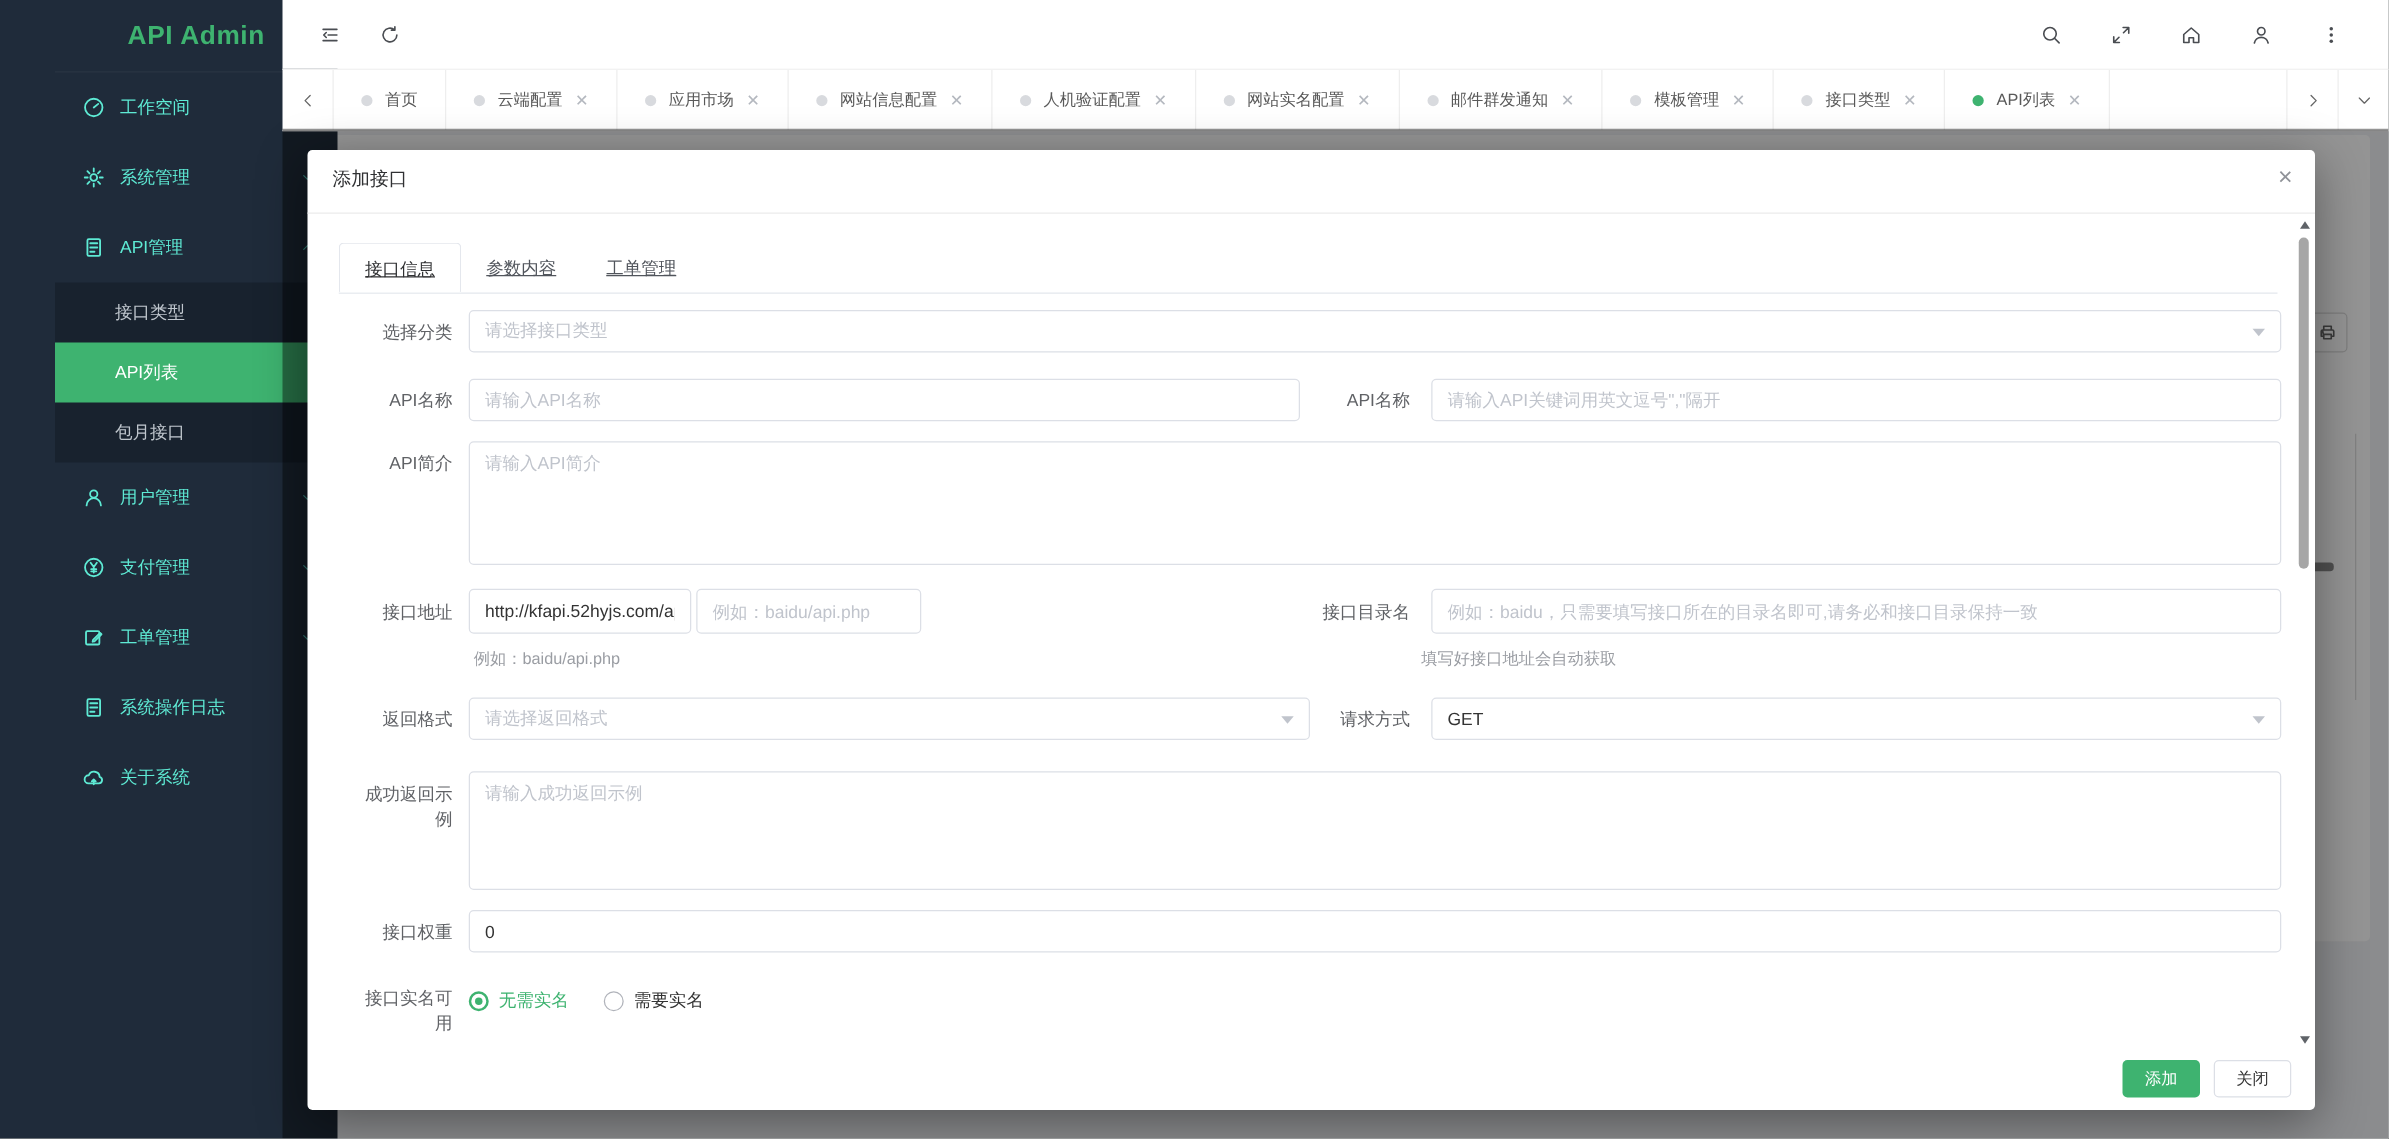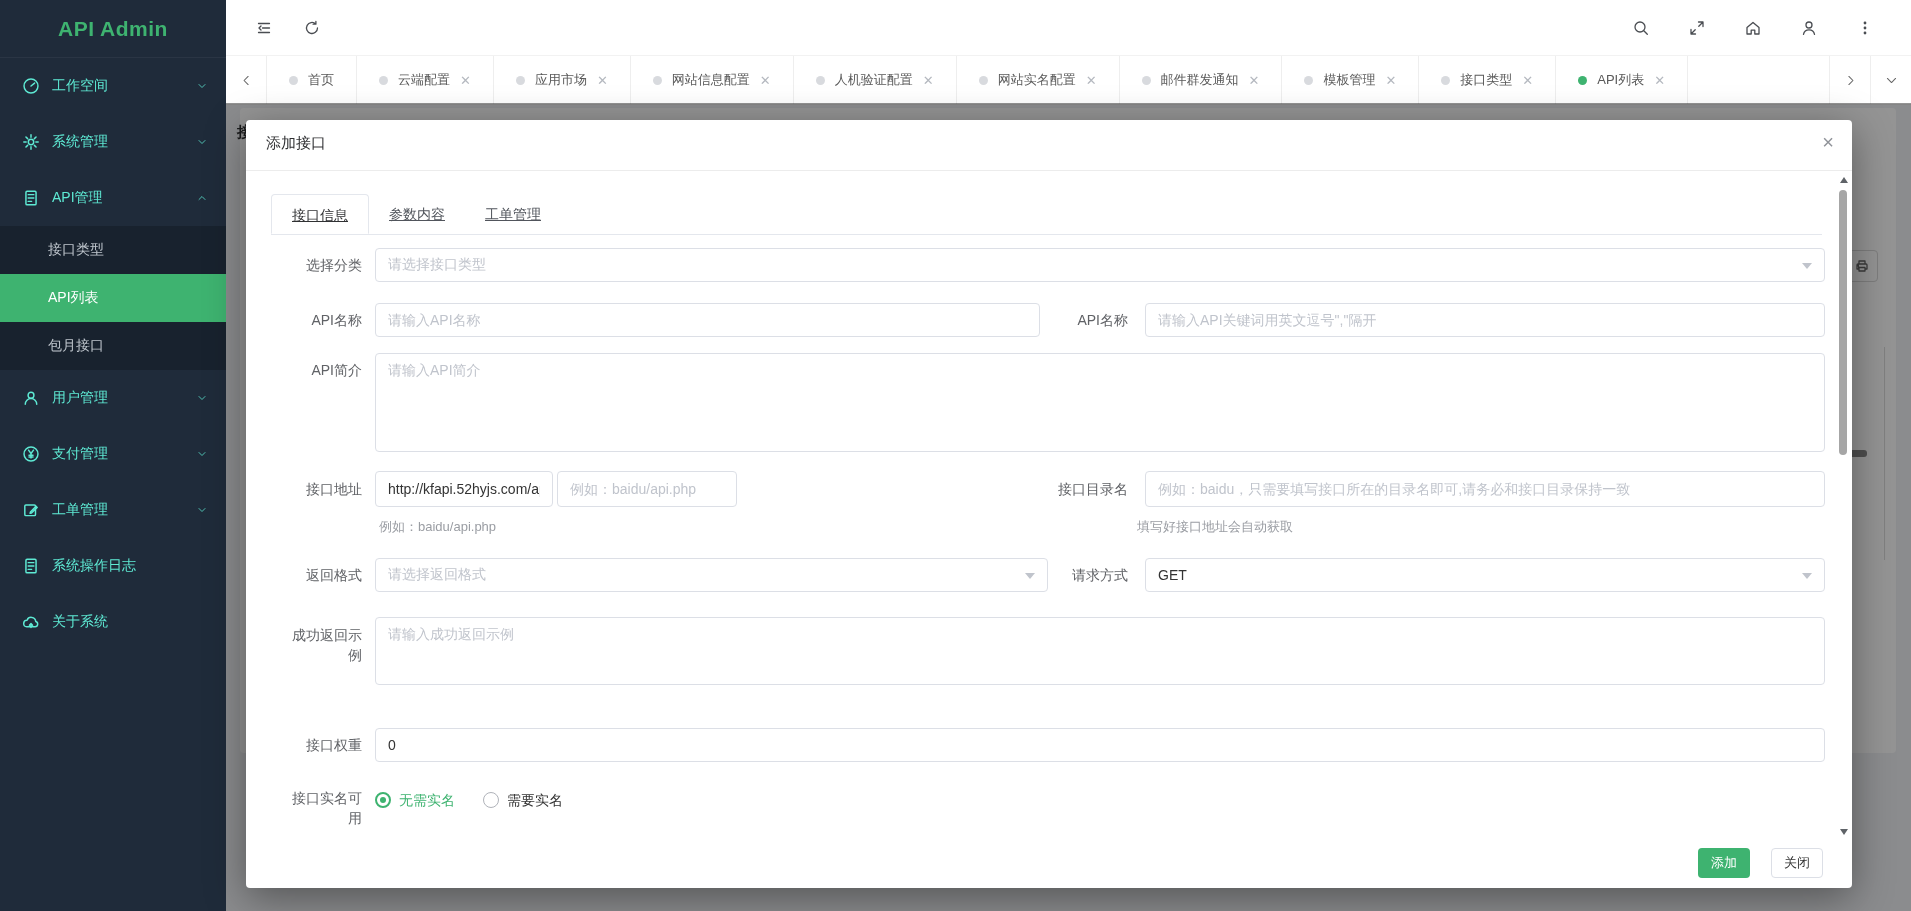--- a/index.html
+++ b/index.html
@@ -1,18 +1,18 @@
 <!DOCTYPE html>
 <html><head>
 <meta charset="utf-8">
 <style>
   html,body{margin:0;padding:0;background:#2b2b2b;font-family:"Liberation Sans","DejaVu Sans",sans-serif;}
   .stage{position:relative;width:1911px;height:911px;background:#f0f2f5;overflow:hidden;}
   
-  .sidebar{position:absolute;left:0;top:0;width:226px;height:911px;background:#1f2b3a;z-index:5;}
+  .sidebar{position:absolute;left:0;top:0;width:226px;height:911px;background:#1f2b3a;z-index:5;padding-left:44px;}
   .logo{height:57px;display:flex;align-items:center;justify-content:center;color:#3eb370;font-size:21px;font-weight:bold;letter-spacing:.5px;border-bottom:1px solid rgba(255,255,255,.05);}
   .side-item{height:56px;display:flex;align-items:center;padding:0 18px 0 22px;color:#5eead4;font-size:14px;cursor:pointer;}
   .side-item .sicon{width:18px;height:18px;margin-right:12px;display:flex;align-items:center;justify-content:center;}
   .side-item .chev{margin-left:auto;width:12px;height:12px;opacity:.8;}
   .submenu{background:#18222e;}
   .sub-item{height:48px;display:flex;align-items:center;padding-left:48px;color:#bfc6cd;font-size:14px;cursor:pointer;}
   .sub-item.active{background:#3eb370;color:#fff;}
   svg{display:block;}
   .ic{stroke:currentColor;fill:none;stroke-width:1.3;stroke-linecap:round;stroke-linejoin:round;}
   
@@ -49,28 +49,28 @@
   .flabel{position:absolute;font-size:14px;color:#606266;text-align:right;line-height:20px;}
   .finput{position:absolute;height:34px;box-sizing:border-box;border:1px solid #dcdfe6;border-radius:4px;padding:0 12px;font-size:14px;color:#333;background:#fff;font-family:inherit;outline:none;}
   .finput::placeholder,.ftext::placeholder{color:#c0c4cc;opacity:1;}
   .ftext{position:absolute;box-sizing:border-box;border:1px solid #dcdfe6;border-radius:4px;padding:8px 12px;font-size:14px;color:#333;background:#fff;resize:none;font-family:inherit;outline:none;}
   .fselect{position:absolute;height:34px;box-sizing:border-box;border:1px solid #dcdfe6;border-radius:4px;padding:0 30px 0 12px;font-size:14px;background:#fff;display:flex;align-items:center;cursor:pointer;}
   .fselect .sel-ph{color:#c0c4cc;}
   .fselect .sel-val{color:#333;}
   .caret{position:absolute;right:12px;top:14px;width:0;height:0;border-left:5px solid transparent;border-right:5px solid transparent;border-top:6px solid #c0c4cc;}
   .helper{position:absolute;font-size:13px;color:#9a9da3;}
   .radio-row{position:absolute;display:flex;align-items:center;gap:28px;}
-  .radio{display:flex;align-items:flex-start;gap:8px;cursor:pointer;font-size:14px;}
+  .radio{display:flex;align-items:center;gap:8px;cursor:pointer;font-size:14px;}
   .rdot{width:16px;height:16px;border-radius:50%;box-sizing:border-box;position:relative;}
   .radio.checked .rdot{border:2px solid #3eb370;}
   .radio.checked .rdot::after{content:"";position:absolute;left:3px;top:3px;width:6px;height:6px;border-radius:50%;background:#3eb370;}
   .radio.unchecked .rdot{border:1px solid #b0b3ba;}
   .radio.checked .rlabel{color:#3eb370;}
   .radio.unchecked .rlabel{color:#333;}
-  .btn{position:absolute;width:52px;height:30px;border-radius:4px;font-size:13px;display:flex;align-items:center;justify-content:center;cursor:pointer;box-sizing:border-box;}
+  .btn{position:absolute;width:62px;height:30px;border-radius:4px;font-size:13px;display:flex;align-items:center;justify-content:center;cursor:pointer;box-sizing:border-box;}
   .btn.primary{background:#3eb370;color:#fff;}
   .btn.plain{background:#fff;border:1px solid #dcdfe6;color:#333;}
   
   .sbar{position:absolute;right:3px;top:57px;width:10px;height:658px;}
   .sb-arrow{position:absolute;left:1px;width:0;height:0;border-left:4px solid transparent;border-right:4px solid transparent;cursor:pointer;}
   .sb-up{top:0;border-bottom:6px solid #5f6368;}
   .sb-down{bottom:0;border-top:6px solid #5f6368;}
   .sb-thumb{position:absolute;left:0;top:13px;width:8px;height:265px;border-radius:4px;background:#a6a6a6;cursor:pointer;}
 </style>
 </head>
@@ -377,21 +377,21 @@
       <span class="sel-ph">请选择返回格式</span>
       <span class="caret"></span>
     </div>
     <div class="flabel" style="left:782px;top:445px;width:100px;">请求方式</div>
     <div class="fselect" style="left:899px;top:438px;width:680px;">
       <span class="sel-val">GET</span>
       <span class="caret"></span>
     </div>
 
     <div class="flabel" style="left:40px;top:505px;width:76px;">成功返回示例</div>
-    <textarea class="ftext" style="left: 129px; top: 497px; width: 1450px; height: 68px;" placeholder="请输入成功返回示例"></textarea>
+    <textarea class="ftext" style="left: 129px; top: 497px; width: 1450px; height: 95px;" placeholder="请输入成功返回示例"></textarea>
 
     <div class="flabel" style="left:26px;top:615px;width:90px;">接口权重</div>
     <input class="finput" style="left: 129px; top: 608px; width: 1450px;" value="0">
 
     <div class="flabel" style="left:40px;top:668px;width:76px;">接口实名可用</div>
     <div class="radio-row" style="left:129px;top:672px;">
       <span class="radio checked">
         <span class="rdot"></span>
         <span class="rlabel">无需实名</span>
       </span>

